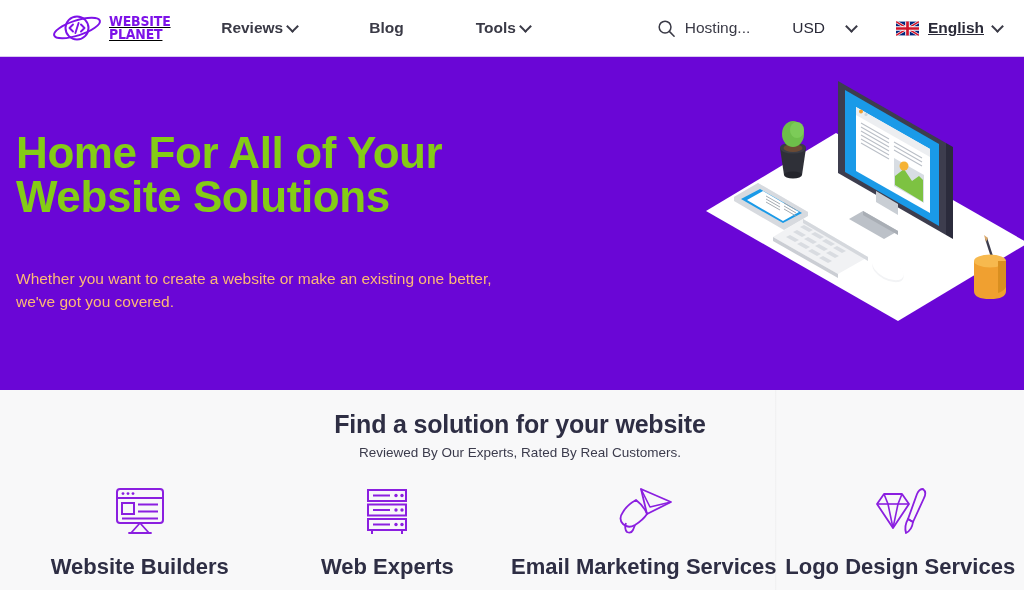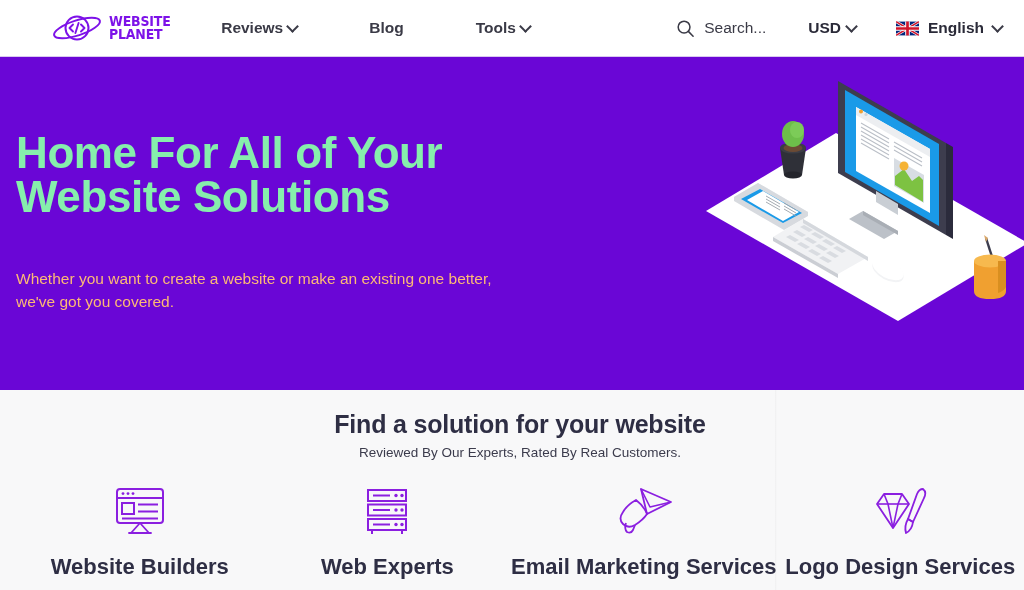--- a/index.html
+++ b/index.html
@@ -17,20 +17,21 @@
     background: #ffffff;
     border-bottom: 1px solid #d9c9f0;
     display: flex;
     align-items: center;
     padding: 0 22px 0 52px;
   }
   .logo-block {
     display: flex;
     align-items: center;
     gap: 7px;
+    text-decoration: underline;
   }
   .logo-mark { width: 50px; height: 30px; display: block; flex: none; }
   .logo-word {
     display: flex; flex-direction: column;
     line-height: 0.95;
     font-family: "DejaVu Sans", sans-serif;
     font-weight: bold;
     font-size: 13.5px;
     letter-spacing: -0.2px;
     color: #7d12e8;
@@ -76,46 +77,47 @@
     display: flex; align-items: center; gap: 9px;
     cursor: text;
     margin-right: 42px;
   }
   .search-icon { width: 19px; height: 19px; display: block; }
   .search-text {
     font-size: 15.5px;
     color: #3a3a46;
   }
   .currency {
-    display: flex; align-items: center; gap: 6px;
-    font-size: 15.5px; font-weight: bold; color: #2a2a38;
+    display: flex; align-items: center; gap: 22px;
+    font-size: 15.5px; font-weight: normal; color: #2a2a38;
     cursor: pointer;
     margin-right: 40px;
   }
   .lang {
     display: flex; align-items: center; gap: 9px;
     font-size: 15.5px; font-weight: bold; color: #2a2a38;
     cursor: pointer;
+    text-decoration: underline;
   }
   .flag { width: 23px; height: 15px; display: block; border-radius: 1px; }
 
   
   .hero {
     position: relative;
     height: 333px;
     background: #6a06d6;
     overflow: hidden;
   }
   .hero-copy {
     position: absolute;
     left: 16px; top: 74px;
     width: 560px;
   }
   .hero-title {
-    color: #86efac;
+    color: #84cc16;
     font-size: 44px;
     font-weight: bold;
     line-height: 1.0;
     letter-spacing: -0.4px;
   }
   .hero-sub {
     color: #fdba74;
     font-size: 15.5px;
     line-height: 1.5;
     margin-top: 48px;
@@ -209,21 +211,21 @@
     </div>
   </nav>
 
   <div class="header-right">
 
     <div class="search-box">
       <svg class="search-icon" viewBox="0 0 20 20">
         <circle cx="8.5" cy="8.5" r="6.2" fill="none" stroke="#3a3a46" stroke-width="1.6"></circle>
         <line x1="13" y1="13" x2="18" y2="18.2" stroke="#3a3a46" stroke-width="1.6" stroke-linecap="round"></line>
       </svg>
-      <span class="search-text">Search...</span>
+      <span class="search-text">Hosting...</span>
     </div>
 
     <div class="currency">
       <span>USD</span>
       <span class="caret"></span>
     </div>
 
     <div class="lang">
       <svg class="flag" viewBox="0 0 60 36">
         <rect width="60" height="36" fill="#00247d"></rect>

